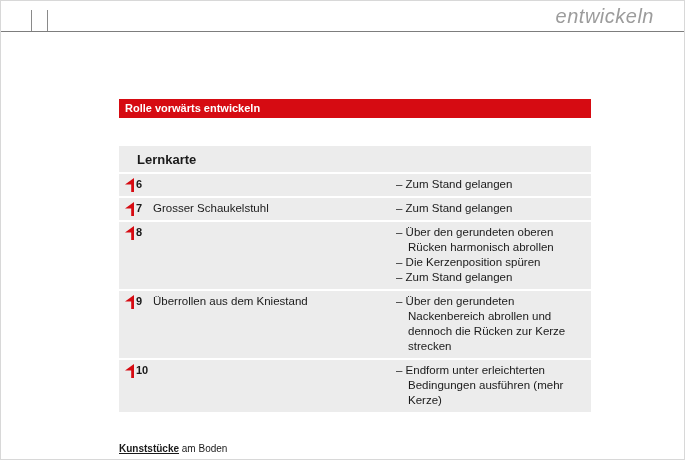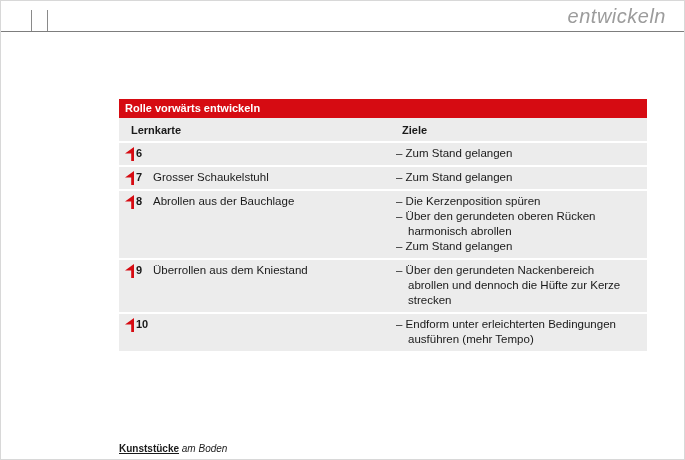--- a/index.html
+++ b/index.html
@@ -8,51 +8,52 @@
     position:relative;
     width:685px; height:460px;
     background:#ffffff;
     border:1px solid #d8d8d8;
     font-family:"Liberation Sans", sans-serif;
     color:#1a1a1a;
     overflow:hidden;
   }
   
   .running-head {
-    position:absolute; top:4px; right:18px;
+    position:absolute; top:4px; right:30px;
     font-size:20px; font-style:italic; color:#9c9c9c;
     letter-spacing:0.5px;
   }
   .head-rule {
     position:absolute; top:30px; left:0; right:0;
     height:1px; background:#7d7d7d;
   }
   .reg-mark {
     position:absolute; top:9px; width:1px; height:21px; background:#8a8a8a;
   }
   .reg-mark.m1 { left:30px; }
   .reg-mark.m2 { left:46px; }
 
   
   .table {
-    position:absolute; left:118px; top:98px; width:528px;
+    position:absolute; left:118px; top:98px; width:472px;
   }
   .table-title {
     background:var(--accent,#d60b12);
     color:#ffffff;
     font-size:11px; font-weight:bold;
     height:19px; line-height:19px;
     padding-left:6px;
   }
   .col-headers {
     display:flex;
     background:var(--rowbg,#ececec);
-    font-size:11px; font-weight:bold;
-    padding:6px 0 5px 6px;
+    font-size:13px; font-weight:bold;
+    padding:6px 0 5px 12px;
     margin-bottom:2px;
+    margin-top:28px;
   }
   .col-headers .c-left { width:277px; padding-left:6px; }
   .col-headers .c-right { flex:1; }
 
   .row {
     display:flex;
     background:var(--rowbg,#ececec);
     margin-bottom:2px;
     font-size:11.5px; line-height:15px;
     padding:3px 0 4px 0;
@@ -64,21 +65,21 @@
   .card-title { }
   .cell-right { flex:1; padding-right:10px; }
   .goal { padding-left:12px; text-indent:-12px; }
 
   
   .footer-left {
     position:absolute; left:118px; top:442px;
     font-size:10px;
   }
   .footer-left .book { font-weight:bold;text-decoration:underline; }
-  .footer-left .sub { font-style:italic; }
+  .footer-left .sub { }
   .footer-right {
     position:absolute; right:34px; top:441px;
     font-size:10.5px; color:#222;margin-top:28px;
   }
 </style>
 </head>
 <body>
 
 <div class="page">
 
@@ -87,21 +88,20 @@
 
   <div class="running-head">entwickeln</div>
   <div class="head-rule"></div>
 
   <div class="table">
     <div class="table-title">
       <span>Rolle vorwärts entwickeln</span>
     </div>
     <div class="col-headers">
       <div class="c-left">Lernkarte</div>
-      <div class="c-right">Ziele</div>
     </div>
     <div id="rows">
   <div class="row">
     <div class="cell-left">
       <span class="badge">
         <svg class="flag-icon" width="9" height="14" viewBox="0 0 9 14">
           <path d="M9 0 L9 14 L6.2 14 L6.2 6.5 L0 6.5 Z" fill="var(--accent,#d60b12)"></path>
         </svg>
         <span class="num">6</span>
       </span>
@@ -127,55 +127,54 @@
   </div>
 
   <div class="row">
     <div class="cell-left">
       <span class="badge">
         <svg class="flag-icon" width="9" height="14" viewBox="0 0 9 14">
           <path d="M9 0 L9 14 L6.2 14 L6.2 6.5 L0 6.5 Z" fill="var(--accent,#d60b12)"></path>
         </svg>
         <span class="num">8</span>
       </span>
-      <span class="card-title">Abrollen aus der Bauchlage</span>
     </div>
     <div class="cell-right">
+            <div class="goal">– Über den gerundeten oberen Rücken harmonisch abrollen</div>
             <div class="goal">– Die Kerzenposition spüren</div>
-            <div class="goal">– Über den gerundeten oberen Rücken harmonisch abrollen</div>
             <div class="goal">– Zum Stand gelangen</div>
           </div>
   </div>
 
   <div class="row">
     <div class="cell-left">
       <span class="badge">
         <svg class="flag-icon" width="9" height="14" viewBox="0 0 9 14">
           <path d="M9 0 L9 14 L6.2 14 L6.2 6.5 L0 6.5 Z" fill="var(--accent,#d60b12)"></path>
         </svg>
         <span class="num">9</span>
       </span>
       <span class="card-title">Überrollen aus dem Kniestand</span>
     </div>
     <div class="cell-right">
-            <div class="goal">– Über den gerundeten Nackenbereich abrollen und dennoch die Hüfte zur Kerze strecken</div>
+            <div class="goal">– Über den gerundeten Nackenbereich abrollen und dennoch die Rücken zur Kerze strecken</div>
           </div>
   </div>
 
   <div class="row">
     <div class="cell-left">
       <span class="badge">
         <svg class="flag-icon" width="9" height="14" viewBox="0 0 9 14">
           <path d="M9 0 L9 14 L6.2 14 L6.2 6.5 L0 6.5 Z" fill="var(--accent,#d60b12)"></path>
         </svg>
         <span class="num">10</span>
       </span>
     </div>
     <div class="cell-right">
-            <div class="goal">– Endform unter erleichterten Bedingungen ausführen (mehr Tempo)</div>
+            <div class="goal">– Endform unter erleichterten Bedingungen ausführen (mehr Kerze)</div>
           </div>
   </div>
 </div>
   </div>
 
   <div class="footer-left">
     <span class="book">Kunststücke</span>
     <span class="sub">am Boden</span>
   </div>
   <div class="footer-right">12 | 13</div>

